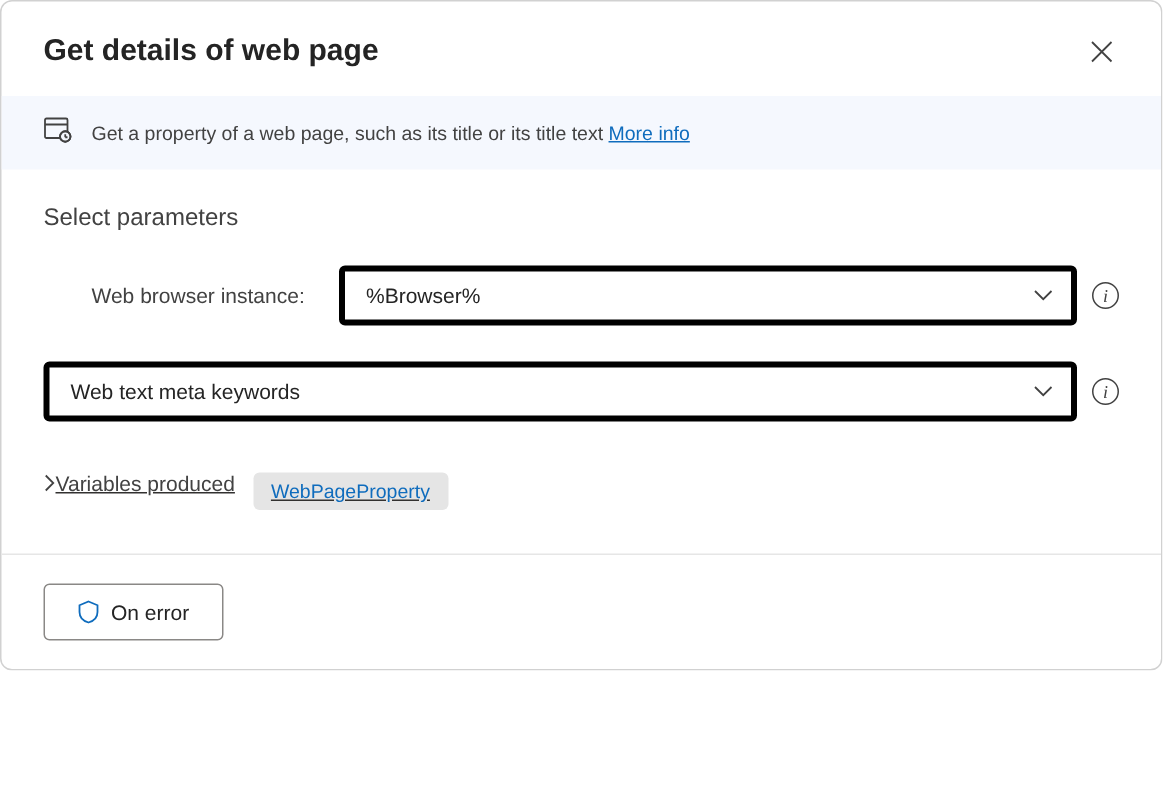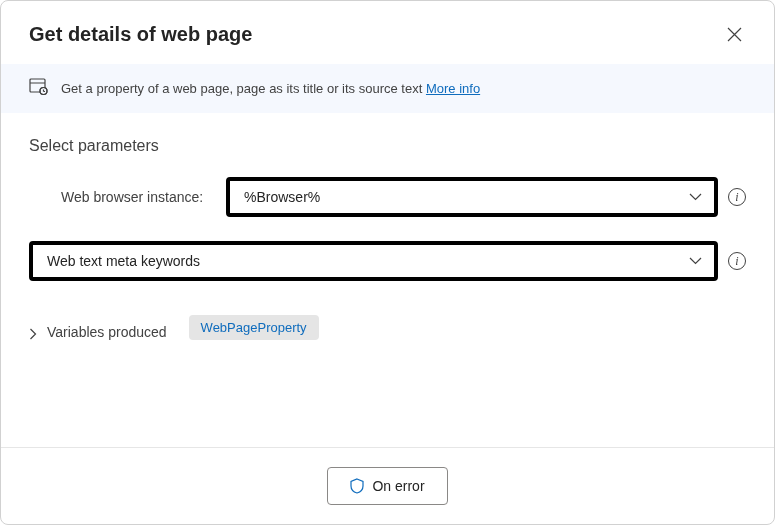--- a/index.html
+++ b/index.html
@@ -5,21 +5,21 @@
     * { box-sizing: border-box; }
     body {
       margin: 0;
       font-family: "Segoe UI", -apple-system, sans-serif;
       font-size: 14px;
       color: #323130;
       background: #fff;
     }
     .dialog {
       width: 775px;
-      height: 525px;
+      height: 447px;
       border: 1px solid #d1d1d1;
       border-radius: 8px;
       display: flex;
       flex-direction: column;
       overflow: hidden;
       background: #fff;
     }
     .header {
       padding: 22px 28px 18px 28px;
       display: flex;
@@ -110,23 +110,23 @@
       align-items: center;
       justify-content: center;
       font-size: 12px;
       font-style: italic;
       font-family: Georgia, serif;
       color: #424242;
       cursor: pointer;
     }
     .var-row {
       display: flex;
-      align-items: flex-end;
-      gap: 10px;
+      align-items: center;
       margin-top: -2px;
+      text-decoration: underline;
     }
     .expand-caret {
       color: #424242;
       display: flex;
       cursor: pointer;
     }
     .var-label {
       font-size: 14px;
       color: #424242;
     }
@@ -139,21 +139,20 @@
       margin-left: 12px;
       cursor: pointer;
       margin-top: 12px;
     }
     .footer {
       border-top: 1px solid #e6e6e6;
       padding: 19px 28px;
       display: flex;
       align-items: center;
       justify-content: space-between;
-      flex-direction: column;
     }
     .btn {
       height: 38px;
       padding: 0 22px;
       border-radius: 4px;
       font-size: 14px;
       cursor: pointer;
       display: flex;
       align-items: center;
       justify-content: center;
@@ -199,21 +198,21 @@
       <svg width="20" height="18" viewBox="0 0 20 18" fill="none" stroke="#424242" stroke-width="1.2">
         <rect x="1" y="1" width="15" height="13" rx="1"></rect>
         <line x1="1" y1="5" x2="16" y2="5"></line>
         <circle cx="14.5" cy="13" r="3.5" fill="#f5f8fe"></circle>
         <circle cx="14.5" cy="13" r="3.5"></circle>
         <line x1="14.5" y1="11.5" x2="14.5" y2="13.5"></line>
         <line x1="14.5" y1="13.5" x2="16" y2="13.5"></line>
       </svg>
     </span>
     <span>
-      <span>Get a property of a web page, page as its title or its source text</span>
+      <span>Get a property of a web page, such as its title or its title text</span>
       <a href="#">More info</a>
     </span>
   </div>
 
   <div class="content">
     <h2 class="section-title">Select parameters</h2>
 
     <div class="form-row">
       <div class="form-label">Web browser instance:</div>
       <div class="form-control-wrap">

